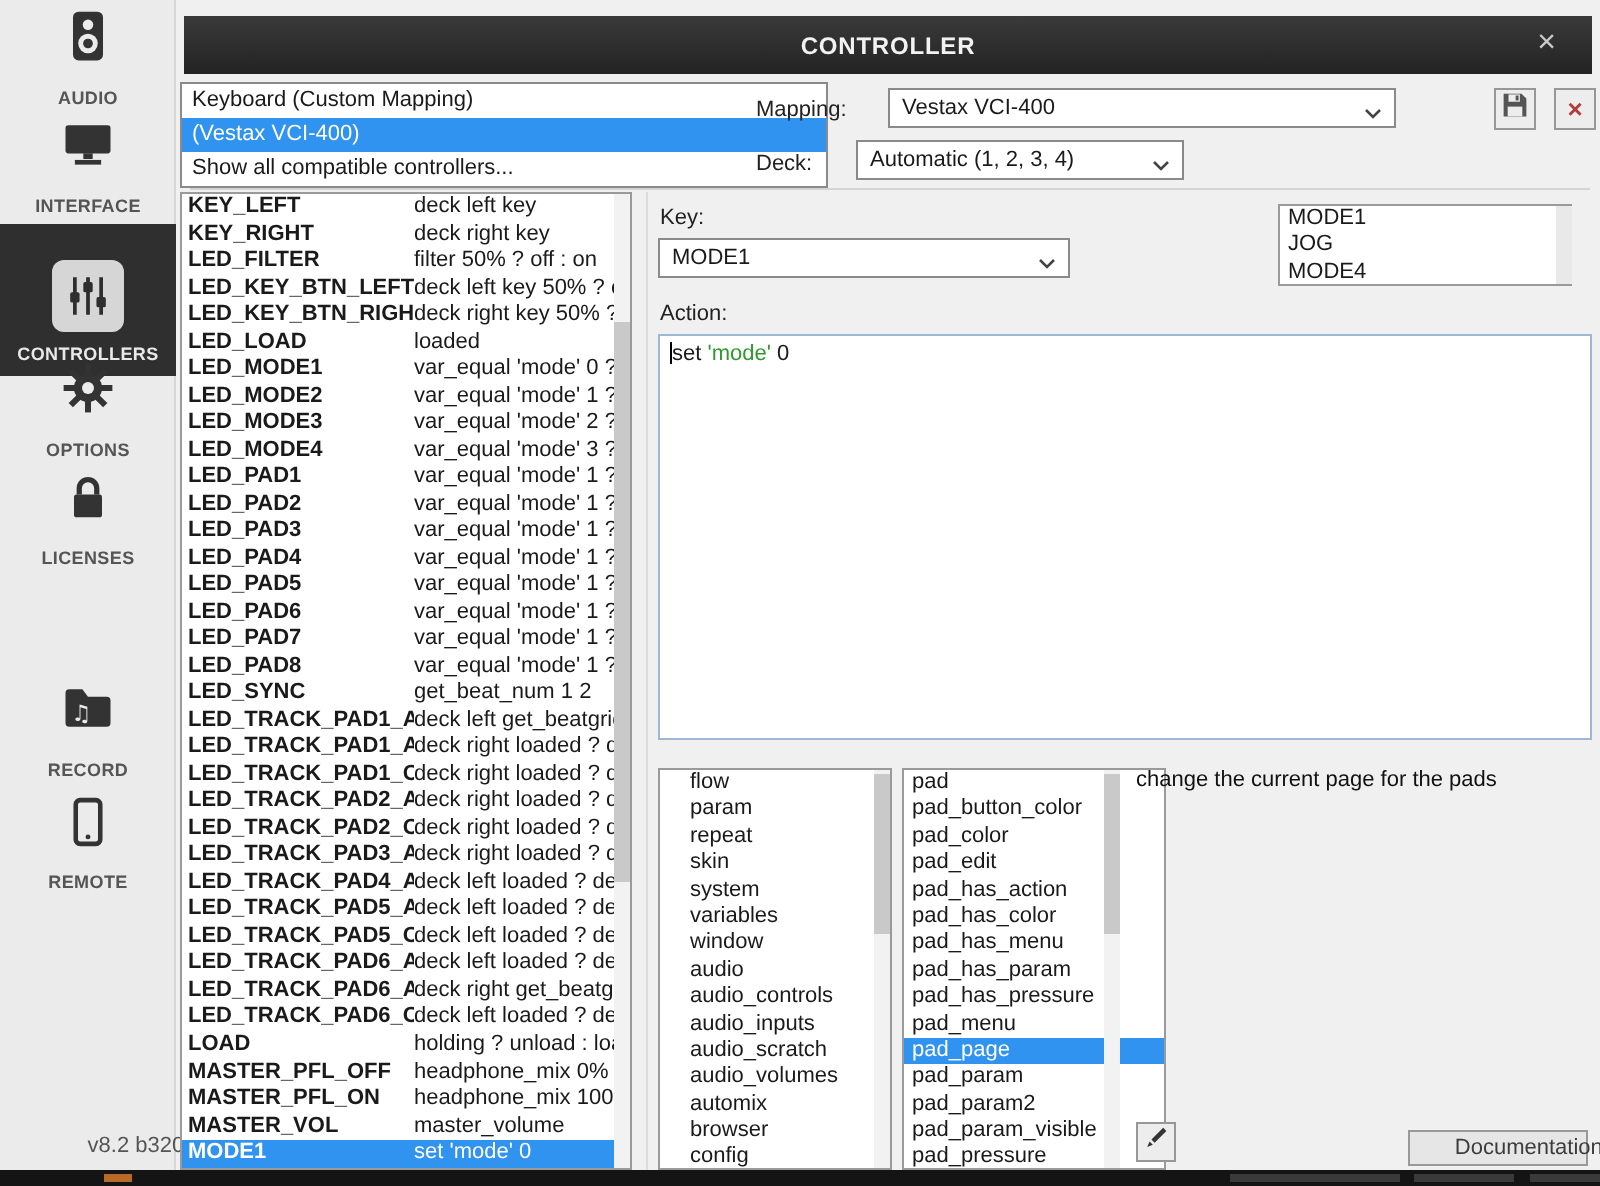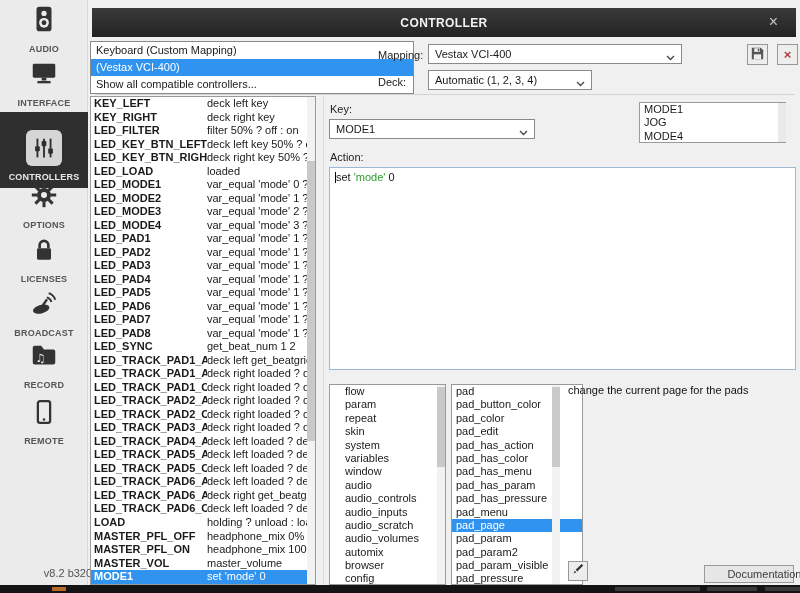--- a/index.html
+++ b/index.html
@@ -153,31 +153,20 @@
     <div class="side-item" style="top:232px;height:52px;">
       <span>
         <svg width="28" height="28" viewBox="0 0 32 32">
             <path d="M11 14 v-3.5 a5 5 0 0 1 10 0 V14" fill="none" stroke="#333" stroke-width="3"></path>
             <rect x="8" y="14" width="16" height="13" rx="1.5" fill="#333"></rect>
           </svg>
       </span>
       <span class="slabel">LICENSES</span>
     </div>
 
-    <div class="side-item" style="top:286px;height:52px;">
-      <span>
-        <svg width="30" height="30" viewBox="0 0 32 32">
-            <ellipse cx="13" cy="22.5" rx="9" ry="4.5" fill="#333" transform="rotate(-15 13 22.5)"></ellipse>
-            <rect x="14.5" y="11" width="2.6" height="12" fill="#333" transform="rotate(35 15.8 17)"></rect>
-            <path d="M19 10 a7 7 0 0 1 5 5" stroke="#333" stroke-width="2" fill="none"></path>
-            <path d="M21 5.5 a11 11 0 0 1 7 7" stroke="#333" stroke-width="2" fill="none"></path>
-          </svg>
-      </span>
-      <span class="slabel">BROADCAST</span>
-    </div>
 
     <div class="side-item" style="top:340px;height:50px;">
       <span>
         <svg width="30" height="30" viewBox="0 0 32 32">
             <path d="M4 8 a2 2 0 0 1 2 -2 h7 l3 4 h10 a2 2 0 0 1 2 2 v12 a2 2 0 0 1 -2 2 H6 a2 2 0 0 1 -2 -2 z" fill="#333"></path>
             <text x="7" y="23" font-size="12" fill="#ebebeb" font-family="DejaVu Sans, sans-serif">♫</text>
           </svg>
       </span>
       <span class="slabel">RECORD</span>
     </div>
@@ -200,21 +189,21 @@
     <span class="close">×</span>
   </div>
 
   <div class="devlist">
     <div class="devrow">Keyboard (Custom Mapping)</div>
     <div class="devrow selected">(Vestax VCI-400)</div>
     <div class="devrow">Show all compatible controllers...</div>
   </div>
 
   <span class="flabel" style="left:378px;top:49px;">Mapping:</span>
-  <div class="combo" style="left:428px;top:44px;width:254px;height:20px;">
+  <div class="combo" style="left:444px;top:44px;width:254px;height:20px;">
     <span>Vestax VCI-400</span>
     <span class="chev"><svg width="9" height="6" viewBox="0 0 9 6">
           <path d="M1 1 L4.5 4.5 L8 1" stroke="#444" stroke-width="1.3" fill="none"></path>
         </svg></span>
   </div>
   <div class="sqbtn" style="left:747px;top:44px;">
     <span><svg width="13" height="13" viewBox="0 0 16 16">
           <path d="M1 1 h11 l3 3 v11 H1 z" fill="#555"></path>
           <rect x="4" y="1.5" width="7" height="4.5" fill="#ededed"></rect>
           <rect x="8.4" y="2.2" width="1.8" height="3" fill="#555"></rect>

